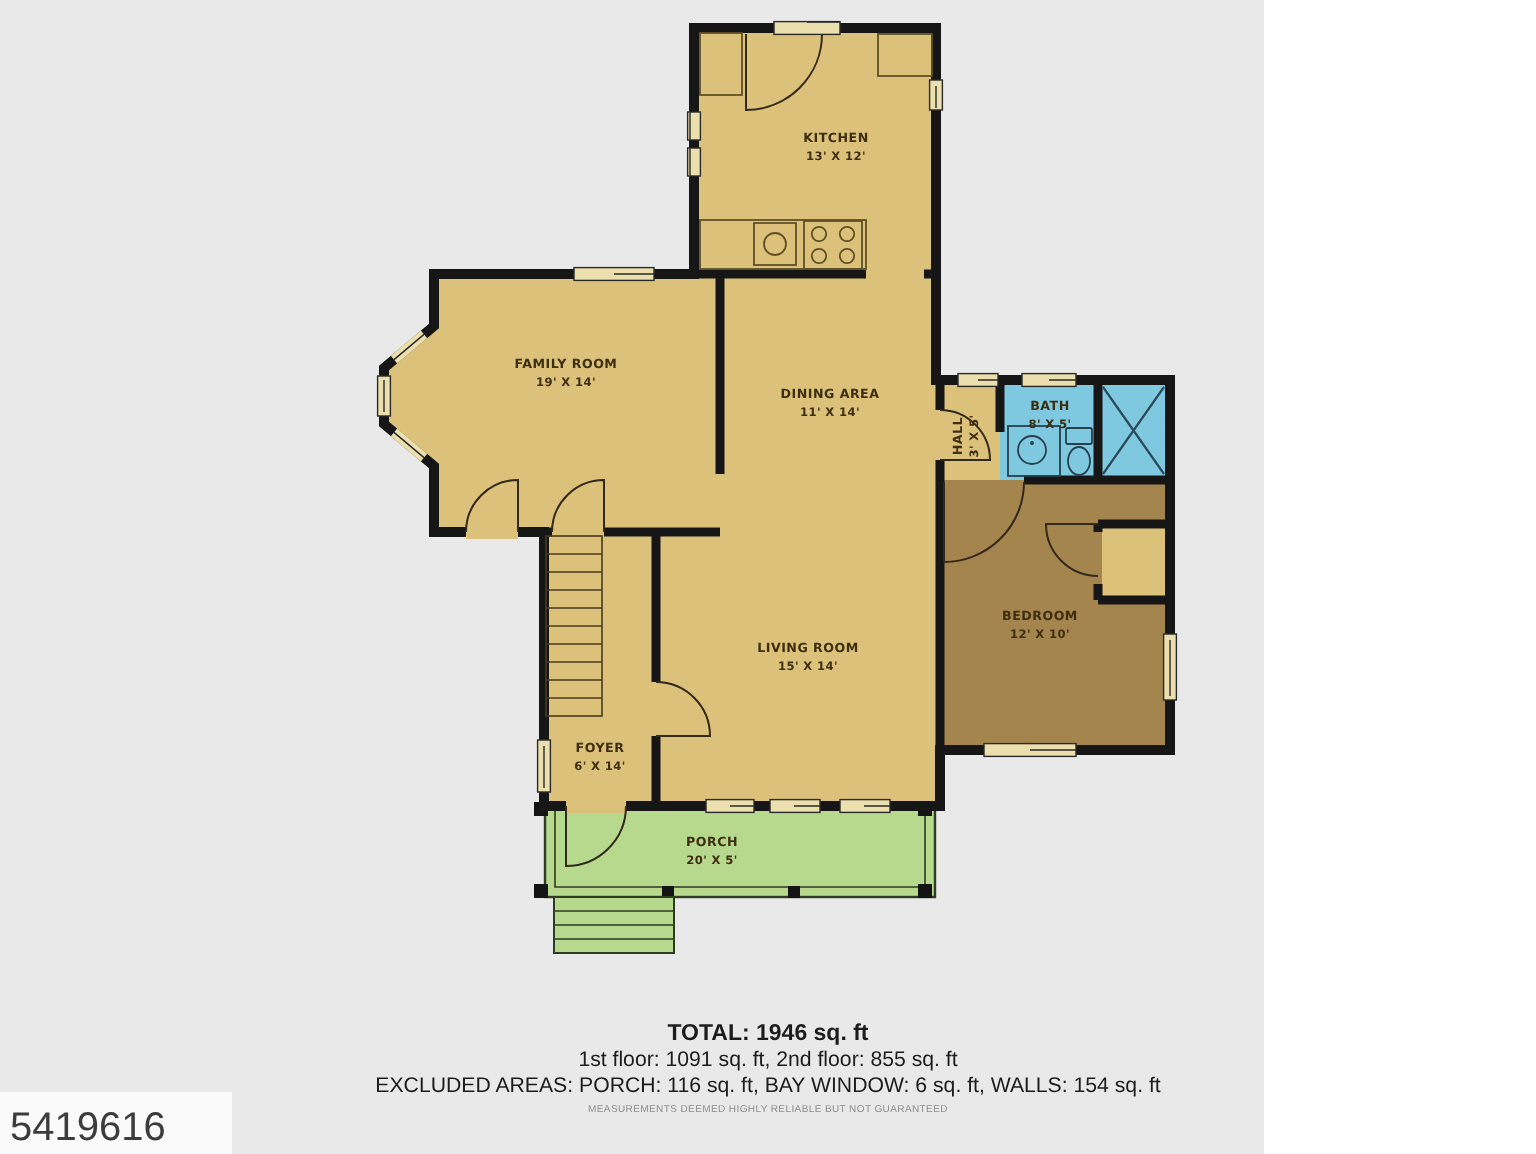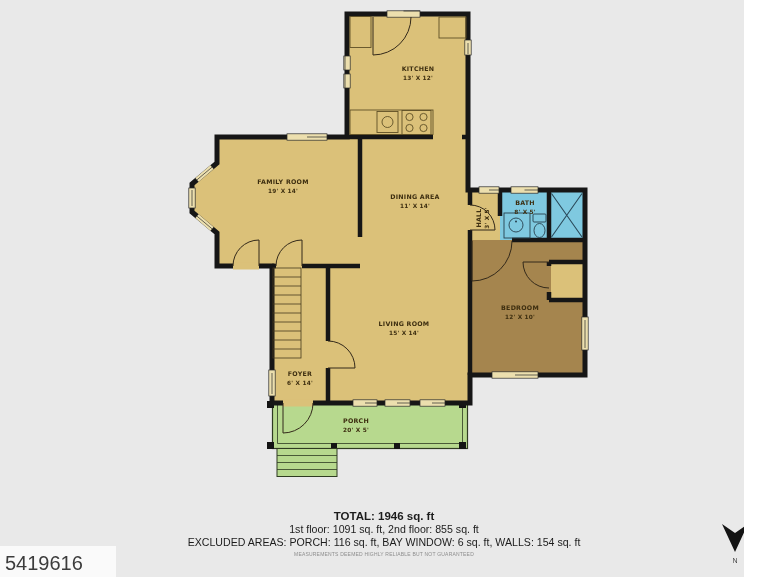--- a/index.html
+++ b/index.html
@@ -1,17 +1,17 @@
 <!DOCTYPE html>
 <html><head>
 <meta charset="utf-8">
 <style>
   html,body{margin:0;padding:0;}
   body{font-family:"Liberation Sans",sans-serif;}
-  .stage{position:relative;width:744px;height:577px;background:#e9e9e9;overflow:hidden;}
+  .stage{position:relative;width:632px;height:577px;background:#e9e9e9;overflow:hidden;}
   svg{position:absolute;left:0;top:0;display:block;}
   .room-name{font-family:"DejaVu Sans",sans-serif;font-size:6.3px;font-weight:600;fill:#3d2e10;letter-spacing:.25px;}
   .room-dims{font-family:"DejaVu Sans",sans-serif;font-size:5.8px;font-weight:600;fill:#3d2e10;letter-spacing:.2px;}
   .sum-bold{font-family:"Liberation Sans",sans-serif;font-size:11.5px;font-weight:bold;fill:#1c1c1c;}
   .sum-line{font-family:"Liberation Sans",sans-serif;font-size:10.6px;fill:#1c1c1c;}
   .sum-fine{font-family:"Liberation Sans",sans-serif;font-size:5px;fill:#8d8d8d;letter-spacing:.2px;}
   .listing-id{font-family:"Liberation Sans",sans-serif;font-size:20px;fill:#3c3c3c;}
   .compass-n{font-family:"Liberation Sans",sans-serif;font-size:7px;fill:#444;}
   .wall-in{stroke:#161616;stroke-width:4.5;fill:none;stroke-linecap:butt;}
   .thin{stroke:#5f5026;stroke-width:.9;fill:none;}

